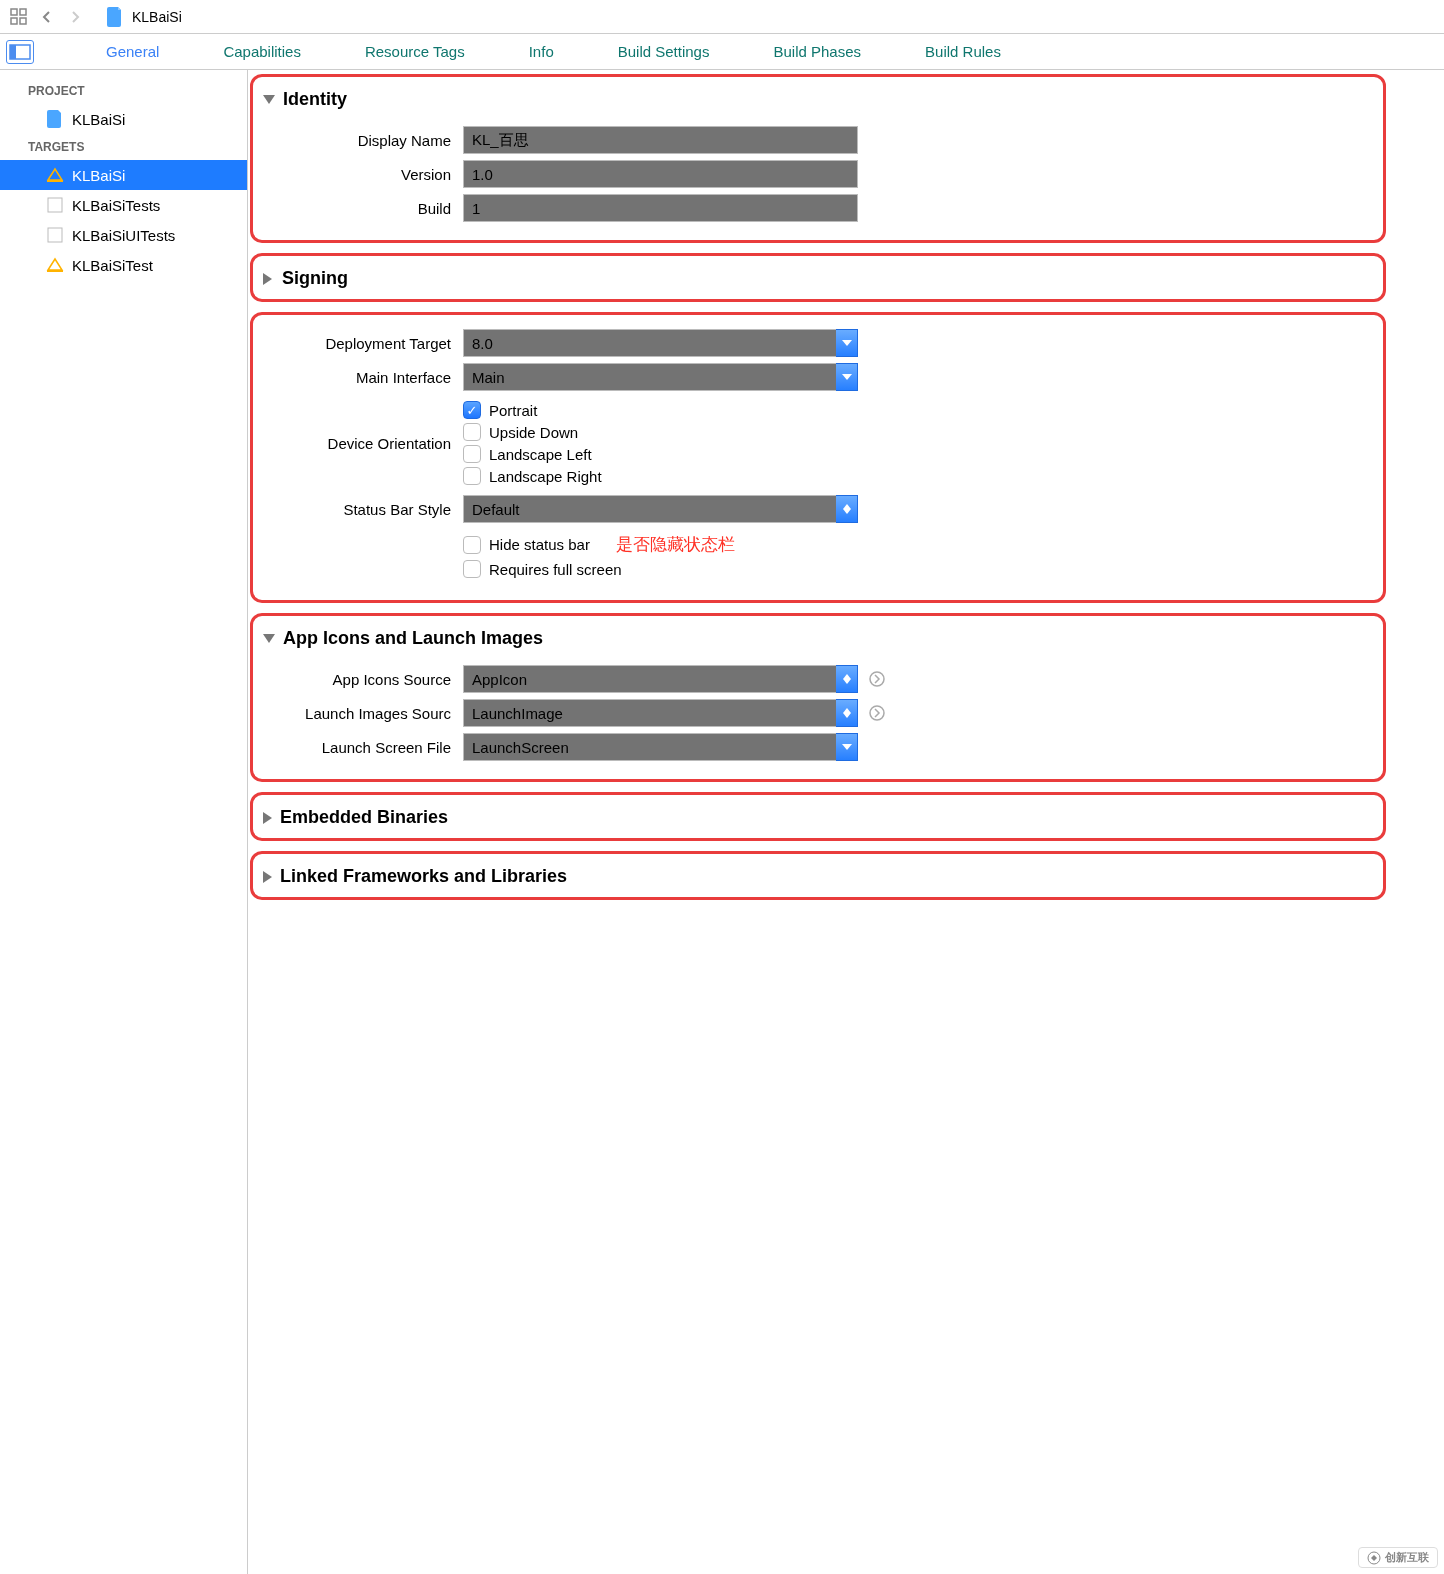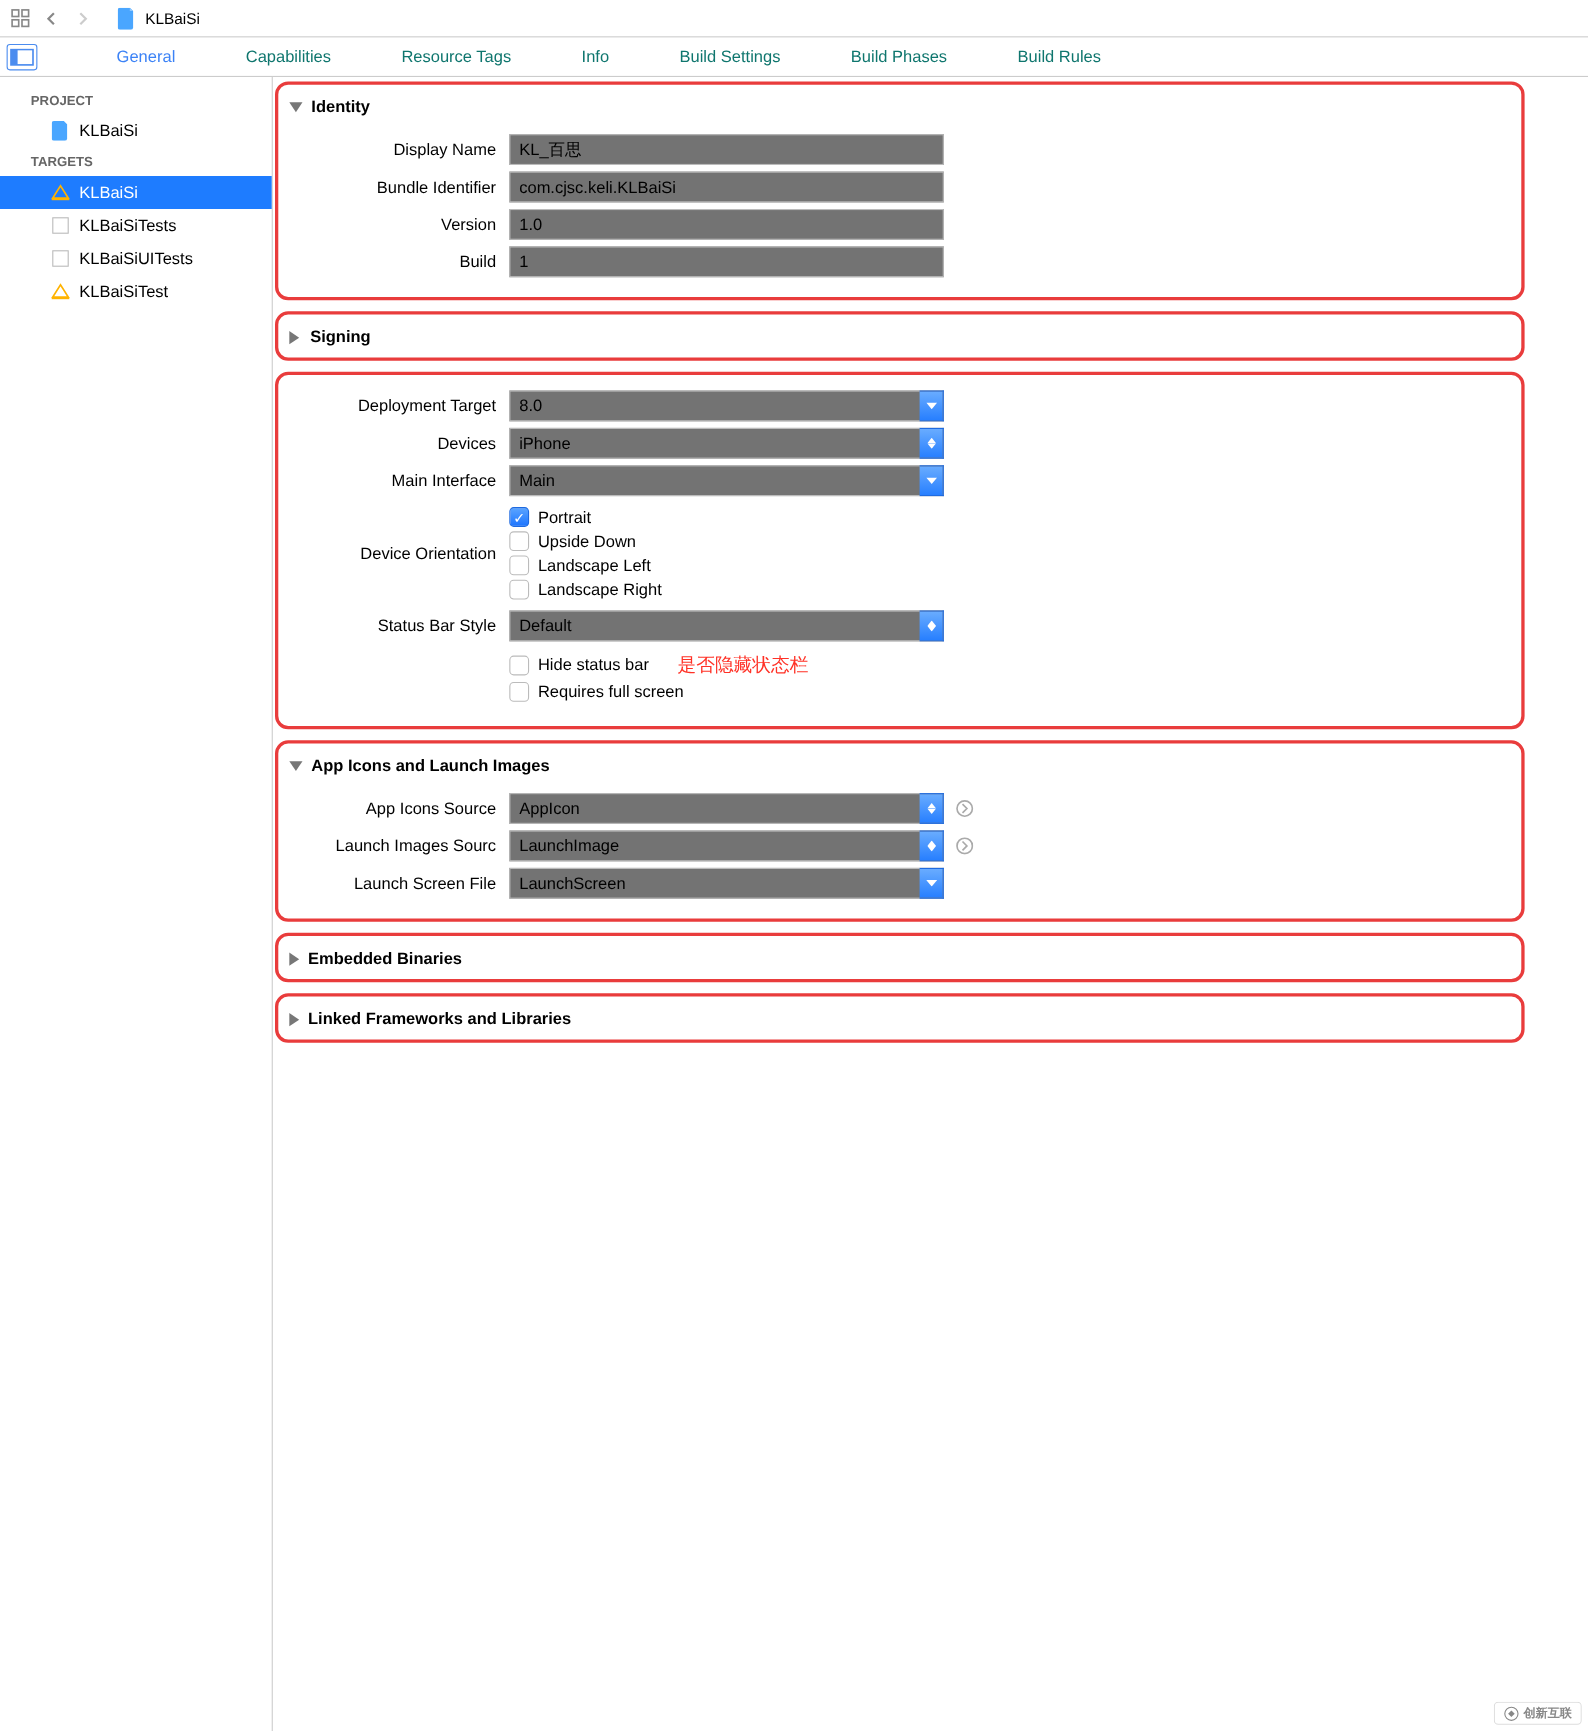--- a/index.html
+++ b/index.html
@@ -95,21 +95,21 @@
     border: 3px solid #e93c3c;
     border-radius: 12px;
     margin: 4px 28px 10px 2px;
     padding: 8px 10px 12px 10px;
   }
   .section-header {
     display: flex;
     align-items: center;
     gap: 8px;
     font-weight: 700;
-    font-size: 15px;
+    font-size: 18px;
     padding: 4px 0 10px 0;
   }
   .disclosure {
     width: 0; height: 0;
     border-style: solid;
   }
   .disclosure.down {
     border-width: 9px 6px 0 6px;
     border-color: #777 transparent transparent transparent;
   }
@@ -302,24 +302,20 @@
     <div class="section-wrap">
       <div class="section-header">
         <span class="disclosure down"></span>
         <span>Identity</span>
       </div>
       <div class="form-row">
         <div class="form-label">Display Name</div>
         <div class="form-field"><input class="text-input" value="KL_百思" style=""></div>
       </div>
       <div class="form-row">
-        <div class="form-label">Bundle Identifier</div>
-        <div class="form-field"><input class="text-input" value="com.cjsc.keli.KLBaiSi" style=""></div>
-      </div>
-      <div class="form-row">
         <div class="form-label">Version</div>
         <div class="form-field"><input class="text-input" value="1.0" style=""></div>
       </div>
       <div class="form-row">
         <div class="form-label">Build</div>
         <div class="form-field"><input class="text-input" value="1" style=""></div>
       </div>
     </div>
 
     <div class="section-wrap" style="padding-bottom:8px;">
@@ -333,36 +329,20 @@
       <div class="form-row">
         <div class="form-label">Deployment Target</div>
         <div class="form-field">
           <div class="combo-wrap">
             <input class="text-input" value="8.0" style="">
             <span class="blue-caret">
                 <svg width="10" height="6" viewBox="0 0 10 6">
                   <path d="M0 0 L5 6 L10 0 Z" fill="#fff"></path>
                 </svg>
               </span>
-          </div>
-        </div>
-      </div>
-      <div class="form-row">
-        <div class="form-label">Devices</div>
-        <div class="form-field">
-          <div class="combo-wrap">
-            <input class="text-input" value="iPhone" style="">
-            <span class="stepper-caret">
-              <svg width="8" height="5" viewBox="0 0 8 5">
-                  <path d="M0 5 L4 0 L8 5 Z" fill="#fff"></path>
-                </svg>
-              <svg width="8" height="5" viewBox="0 0 8 5">
-                  <path d="M0 0 L4 5 L8 0 Z" fill="#fff"></path>
-                </svg>
-            </span>
           </div>
         </div>
       </div>
       <div class="form-row">
         <div class="form-label">Main Interface</div>
         <div class="form-field">
           <div class="combo-wrap">
             <input class="text-input" value="Main" style="">
             <span class="blue-caret">
                 <svg width="10" height="6" viewBox="0 0 10 6">

